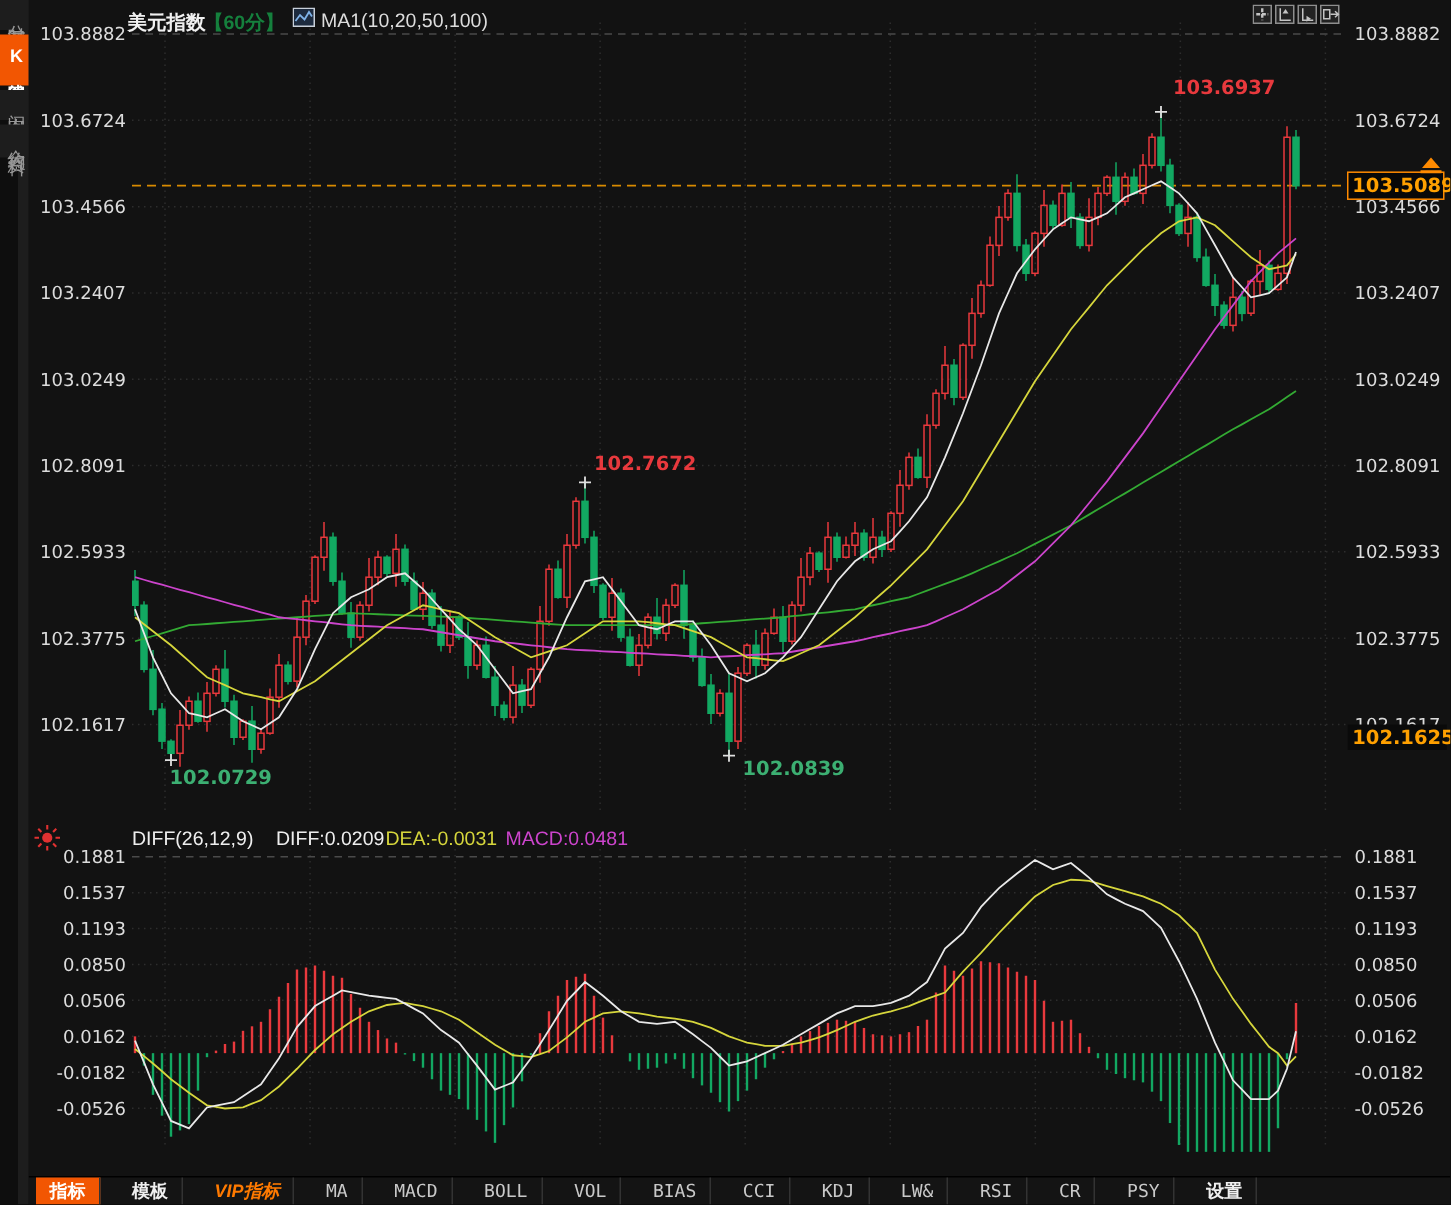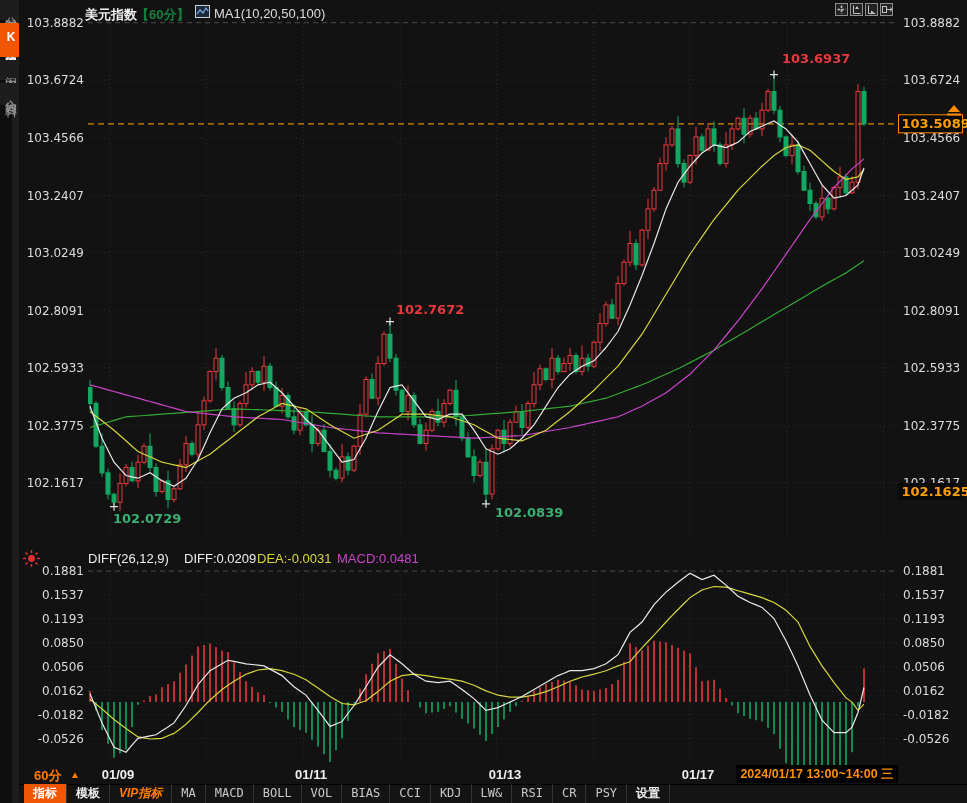--- a/index.html
+++ b/index.html
@@ -23,21 +23,21 @@
   .icon-box{position:absolute;z-index:4;}
   
   .xaxis-row{position:absolute;left:0;top:764px;width:967px;height:20px;z-index:3;}
   .period-btn{position:absolute;left:34px;top:3px;color:#ff7a00;font-weight:bold;font-size:13px;cursor:pointer;}
   .period-tri{position:absolute;left:70px;top:5px;color:#ff7a00;font-size:10px;}
   .xdate{position:absolute;top:3px;transform:translateX(-50%);color:#f0f0f0;font-weight:bold;font-size:13px;}
   .dt-box{position:absolute;left:736px;top:1px;width:162px;height:18px;background:#000;
       color:#ff9000;font-weight:bold;font-size:12.5px;text-align:center;line-height:18px;}
   
   .toolbar{position:absolute;left:19px;top:784px;width:948px;height:19px;background:#141414;
-      border-top:1px solid #000;display:flex;align-items:flex-end;padding-left:5px;z-index:3;}
+      border-top:1px solid #000;display:flex;align-items:center;padding-left:5px;z-index:3;gap:12px;}
   .tb-item{height:19px;line-height:18px;padding:0 9px;border-right:1px solid #333;
       color:#c9c9c9;font-size:12px;cursor:pointer;white-space:nowrap;}
   .tb-item.mono{font-family:"DejaVu Sans Mono","Liberation Mono",monospace;}
   .tb-item.active{background:#f25602;color:#fff;font-weight:bold;}
   .tb-item.cn{color:#efefef;font-weight:bold;}
   .tb-item.vip{color:#ff7a00;font-weight:bold;font-style:italic;}
 </style>
 </head>
 <body>
 
@@ -731,29 +731,20 @@
         <line x1="13.4" y1="13.4" x2="15.5" y2="15.5"></line>
       <line x1="15.5" y1="3.5" x2="13.4" y2="5.6"></line>
         <line x1="5.6" y1="13.4" x2="3.5" y2="15.5"></line>
     </g>
   </svg>
   <span class="macd-hdr" style="left:88px;color:#eeeeee;">DIFF(26,12,9)</span>
   <span class="macd-hdr" style="left:184px;color:#eeeeee;">DIFF:0.0209</span>
   <span class="macd-hdr" style="left:257px;color:#d6d63c;">DEA:-0.0031</span>
   <span class="macd-hdr" style="left:337px;color:#cc44cc;">MACD:0.0481</span>
 
-  <div class="xaxis-row">
-    <span class="period-btn">60分</span>
-    <span class="period-tri">▲</span>
-    <span class="xdate" id="xd0" style="left:118px;">01/09</span>
-    <span class="xdate" id="xd1" style="left:311px;">01/11</span>
-    <span class="xdate" id="xd2" style="left:505px;">01/13</span>
-    <span class="xdate" id="xd3" style="left:698px;">01/17</span>
-    <span class="dt-box">2024/01/17 13:00~14:00 三</span>
-  </div>
 
   <div class="toolbar" id="toolbar">
       <div class="tb-item active">指标</div>
       <div class="tb-item cn">模板</div>
       <div class="tb-item vip">VIP指标</div>
       <div class="tb-item mono">MA</div>
       <div class="tb-item mono">MACD</div>
       <div class="tb-item mono">BOLL</div>
       <div class="tb-item mono">VOL</div>
       <div class="tb-item mono">BIAS</div>

